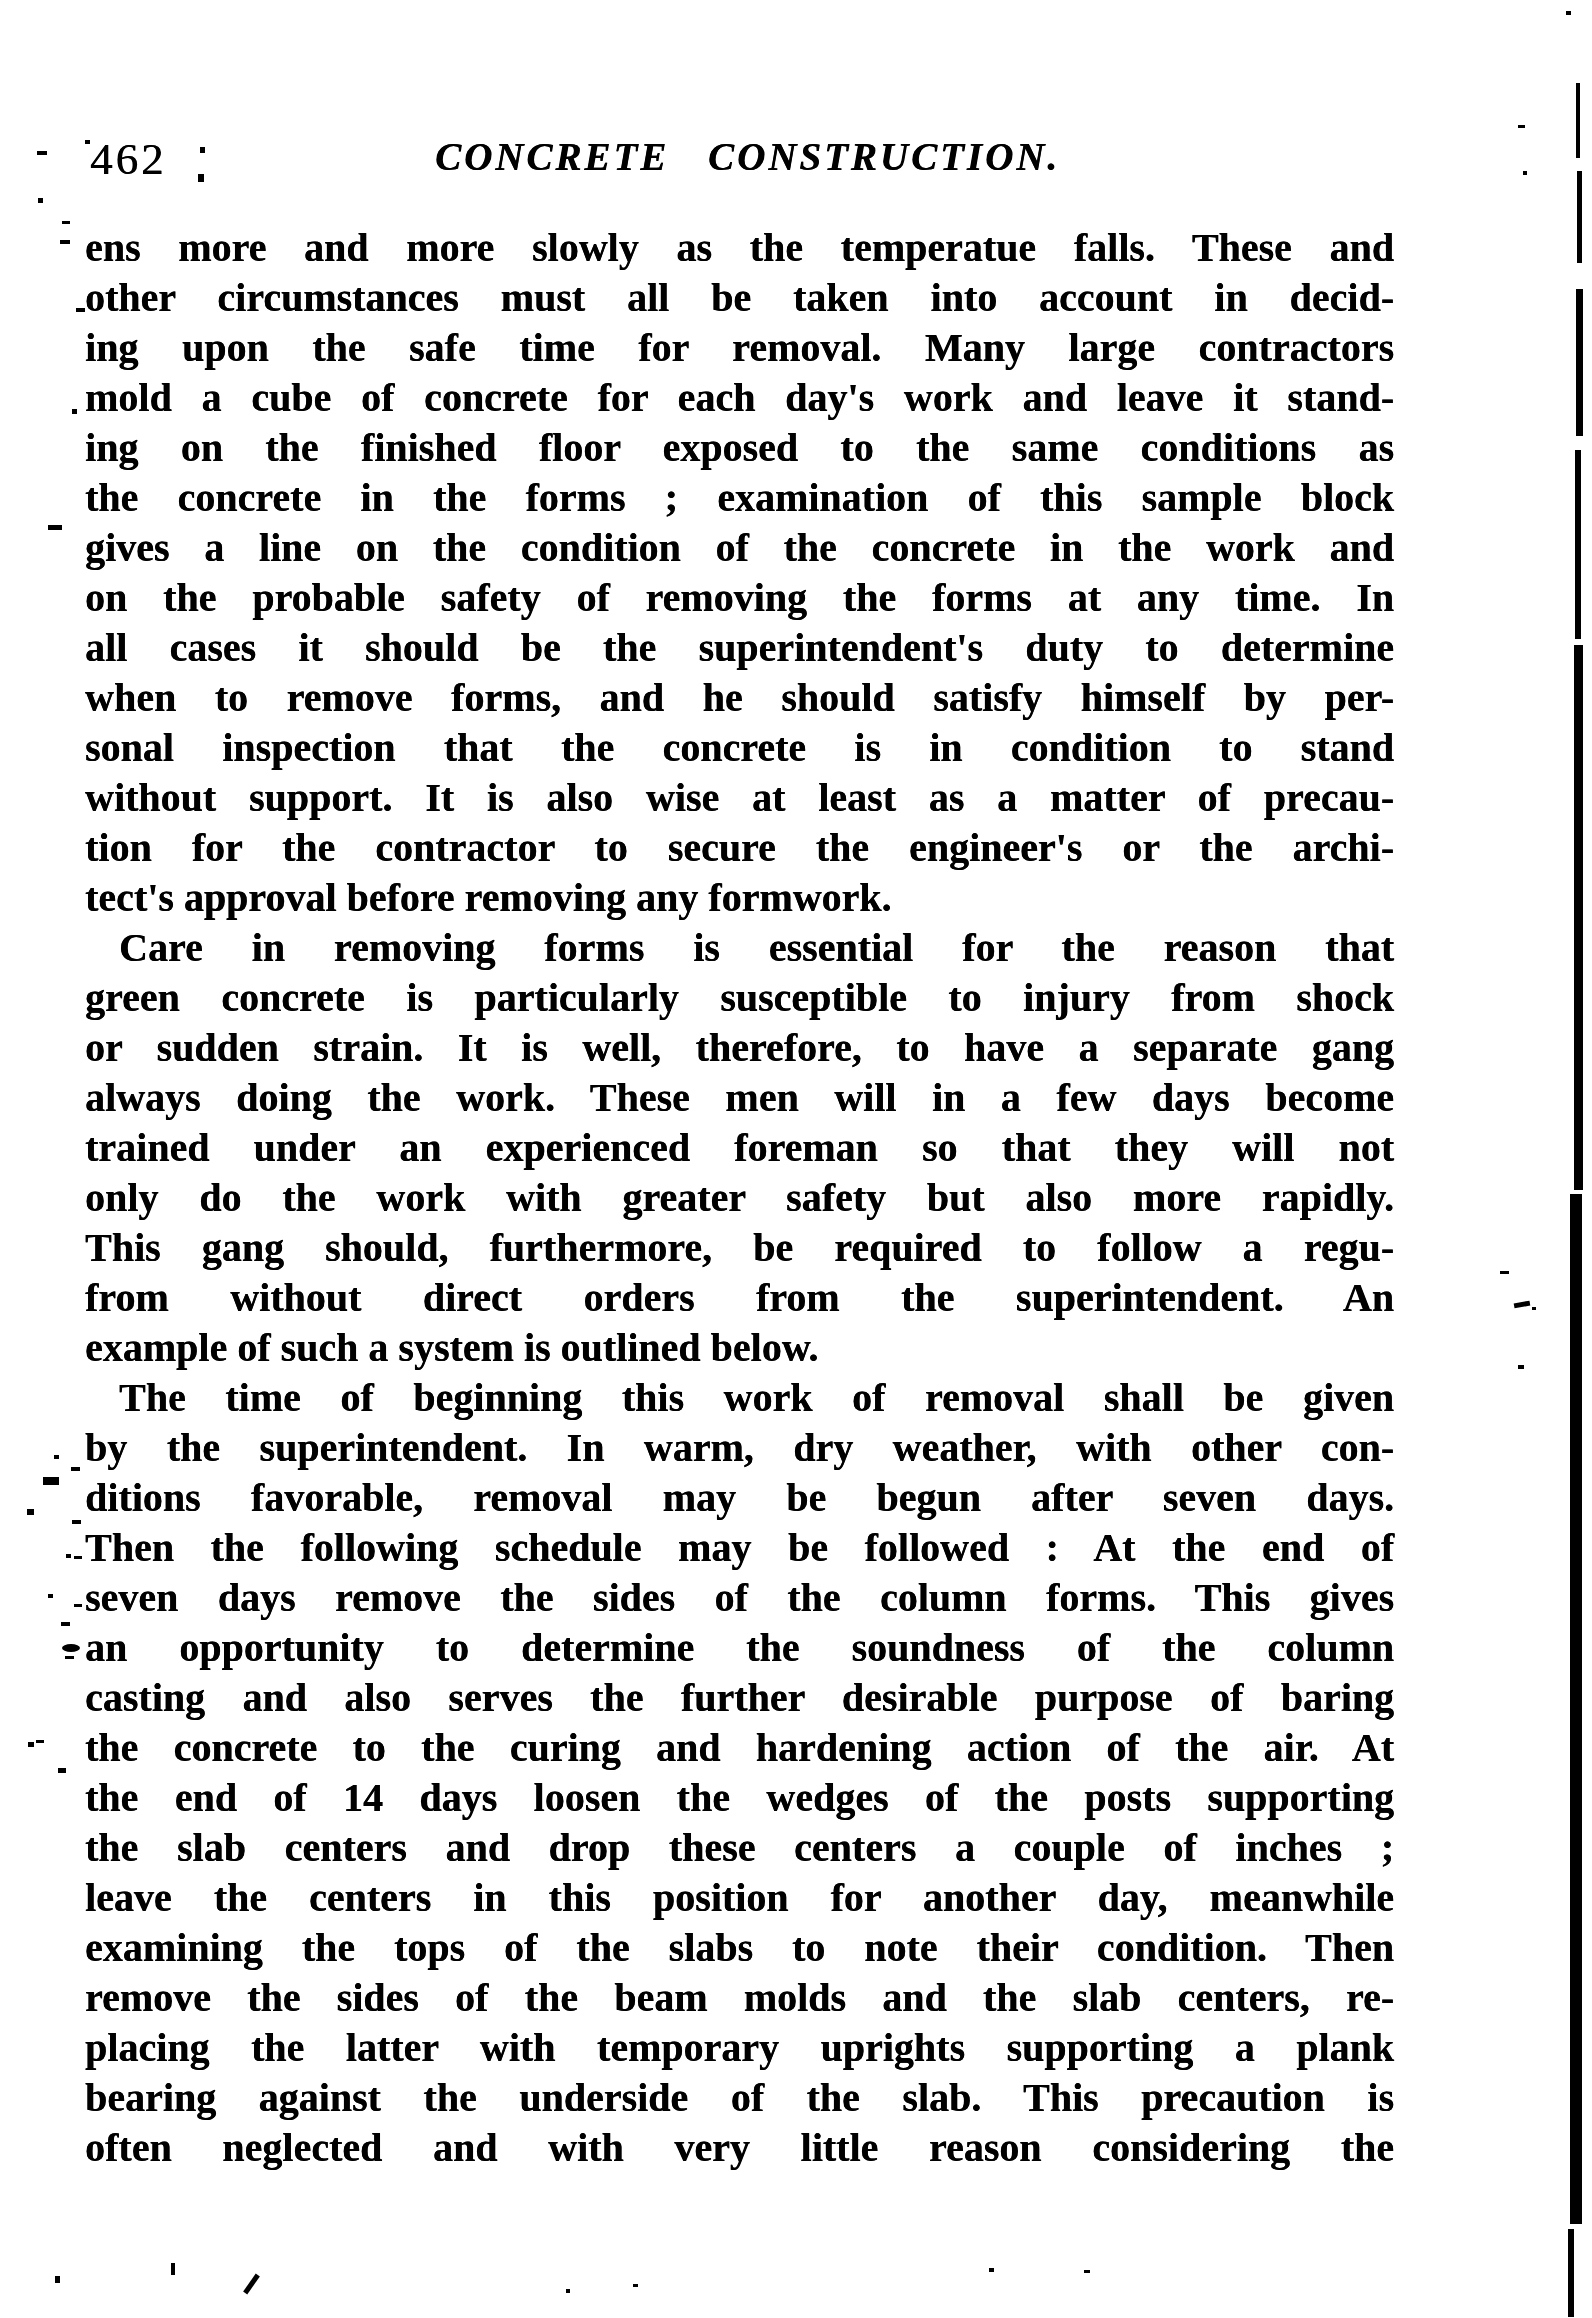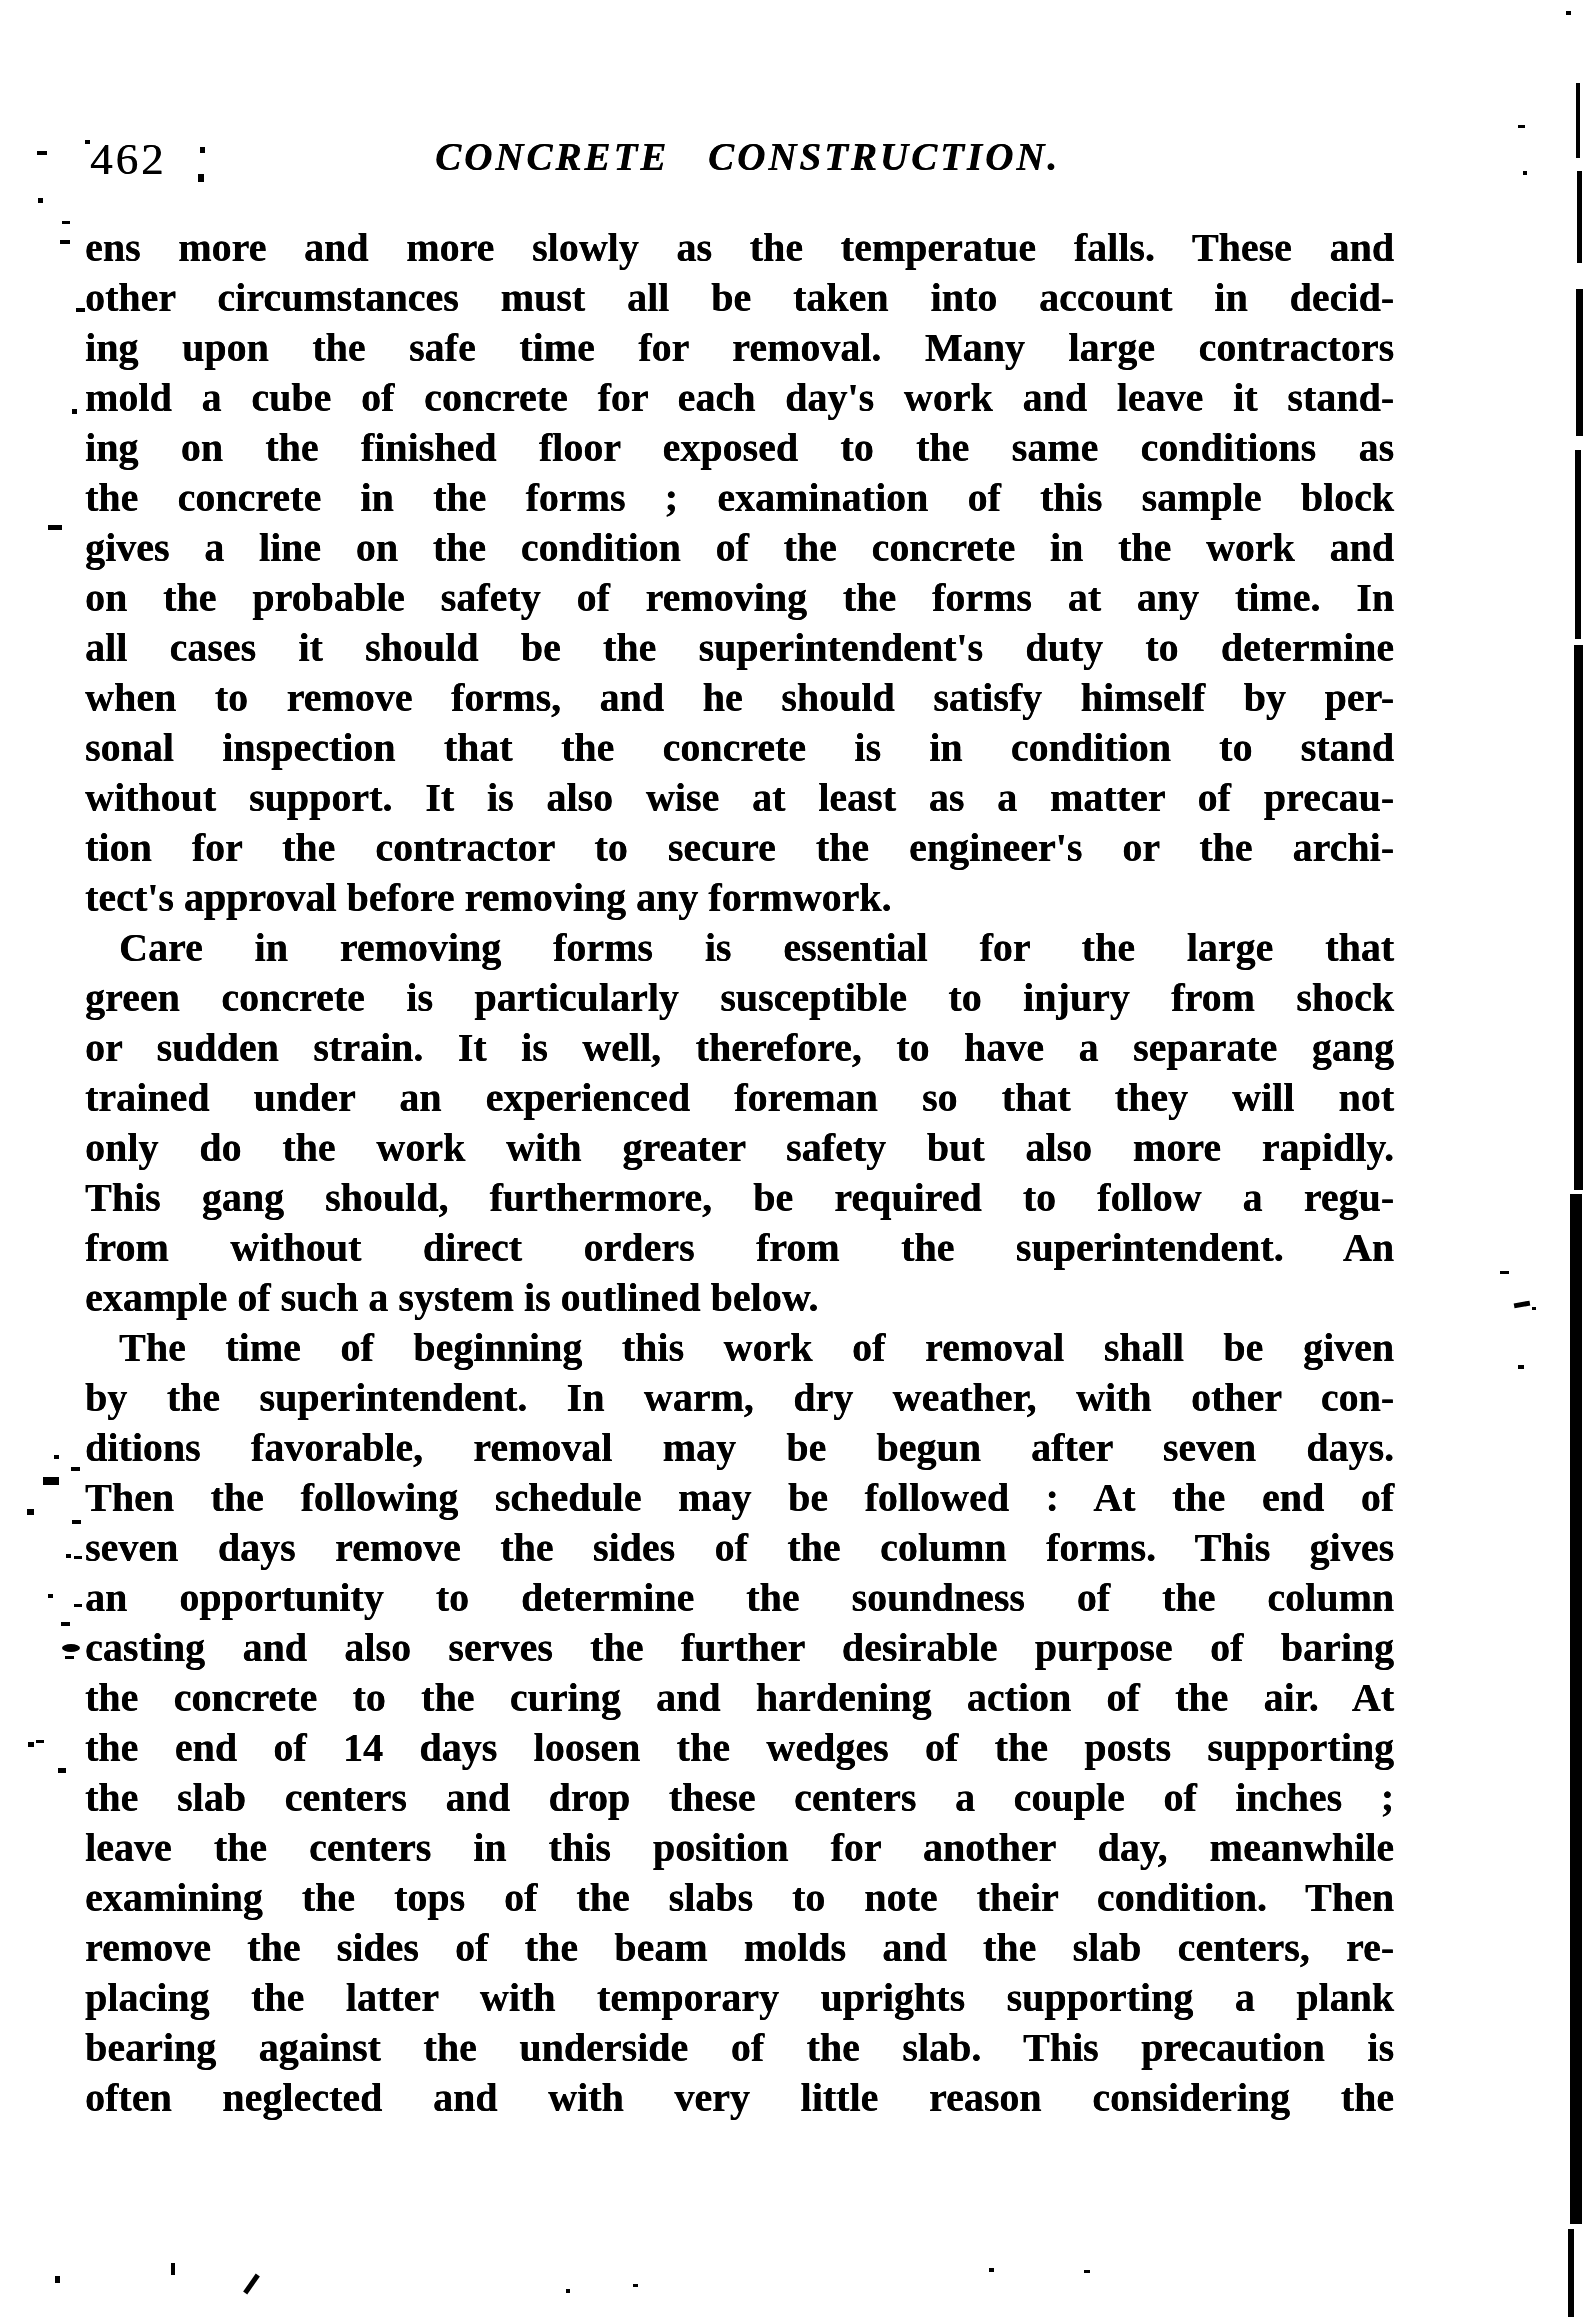--- a/index.html
+++ b/index.html
@@ -58,23 +58,24 @@
       <div class="line">ing on the finished floor exposed to the same conditions as</div>
       <div class="line">the concrete in the forms ; examination of this sample block</div>
       <div class="line">gives a line on the condition of the concrete in the work and</div>
       <div class="line">on the probable safety of removing the forms at any time.  In</div>
       <div class="line">all cases it should be the superintendent's duty to determine</div>
       <div class="line">when to remove forms, and he should satisfy himself by per-</div>
       <div class="line">sonal inspection that the concrete is in condition to stand</div>
       <div class="line">without support.  It is also wise at least as a matter of precau-</div>
       <div class="line">tion for the contractor to secure the engineer's or the archi-</div>
       <div class="line flush">tect's approval before removing any formwork.</div>
-      <div class="line indent">Care in removing forms is essential for the large that</div>
+      <div class="line indent">Care in removing forms is essential for the reason that</div>
       <div class="line">green concrete is particularly susceptible to injury from shock</div>
       <div class="line">or sudden strain.  It is well, therefore, to have a separate gang</div>
+      <div class="line">always doing the work.  These men will in a few days become</div>
       <div class="line">trained under an experienced foreman so that they will not</div>
       <div class="line">only do the work with greater safety but also more rapidly.</div>
       <div class="line">This gang should, furthermore, be required to follow a regu-</div>
       <div class="line">from without direct orders from the superintendent.  An</div>
       <div class="line flush">example of such a system is outlined below.</div>
       <div class="line indent">The time of beginning this work of removal shall be given</div>
       <div class="line">by the superintendent.  In warm, dry weather, with other con-</div>
       <div class="line">ditions favorable, removal may be begun after seven days.</div>
       <div class="line">Then the following schedule may be followed :  At the end of</div>
       <div class="line">seven days remove the sides of the column forms.  This gives</div>

